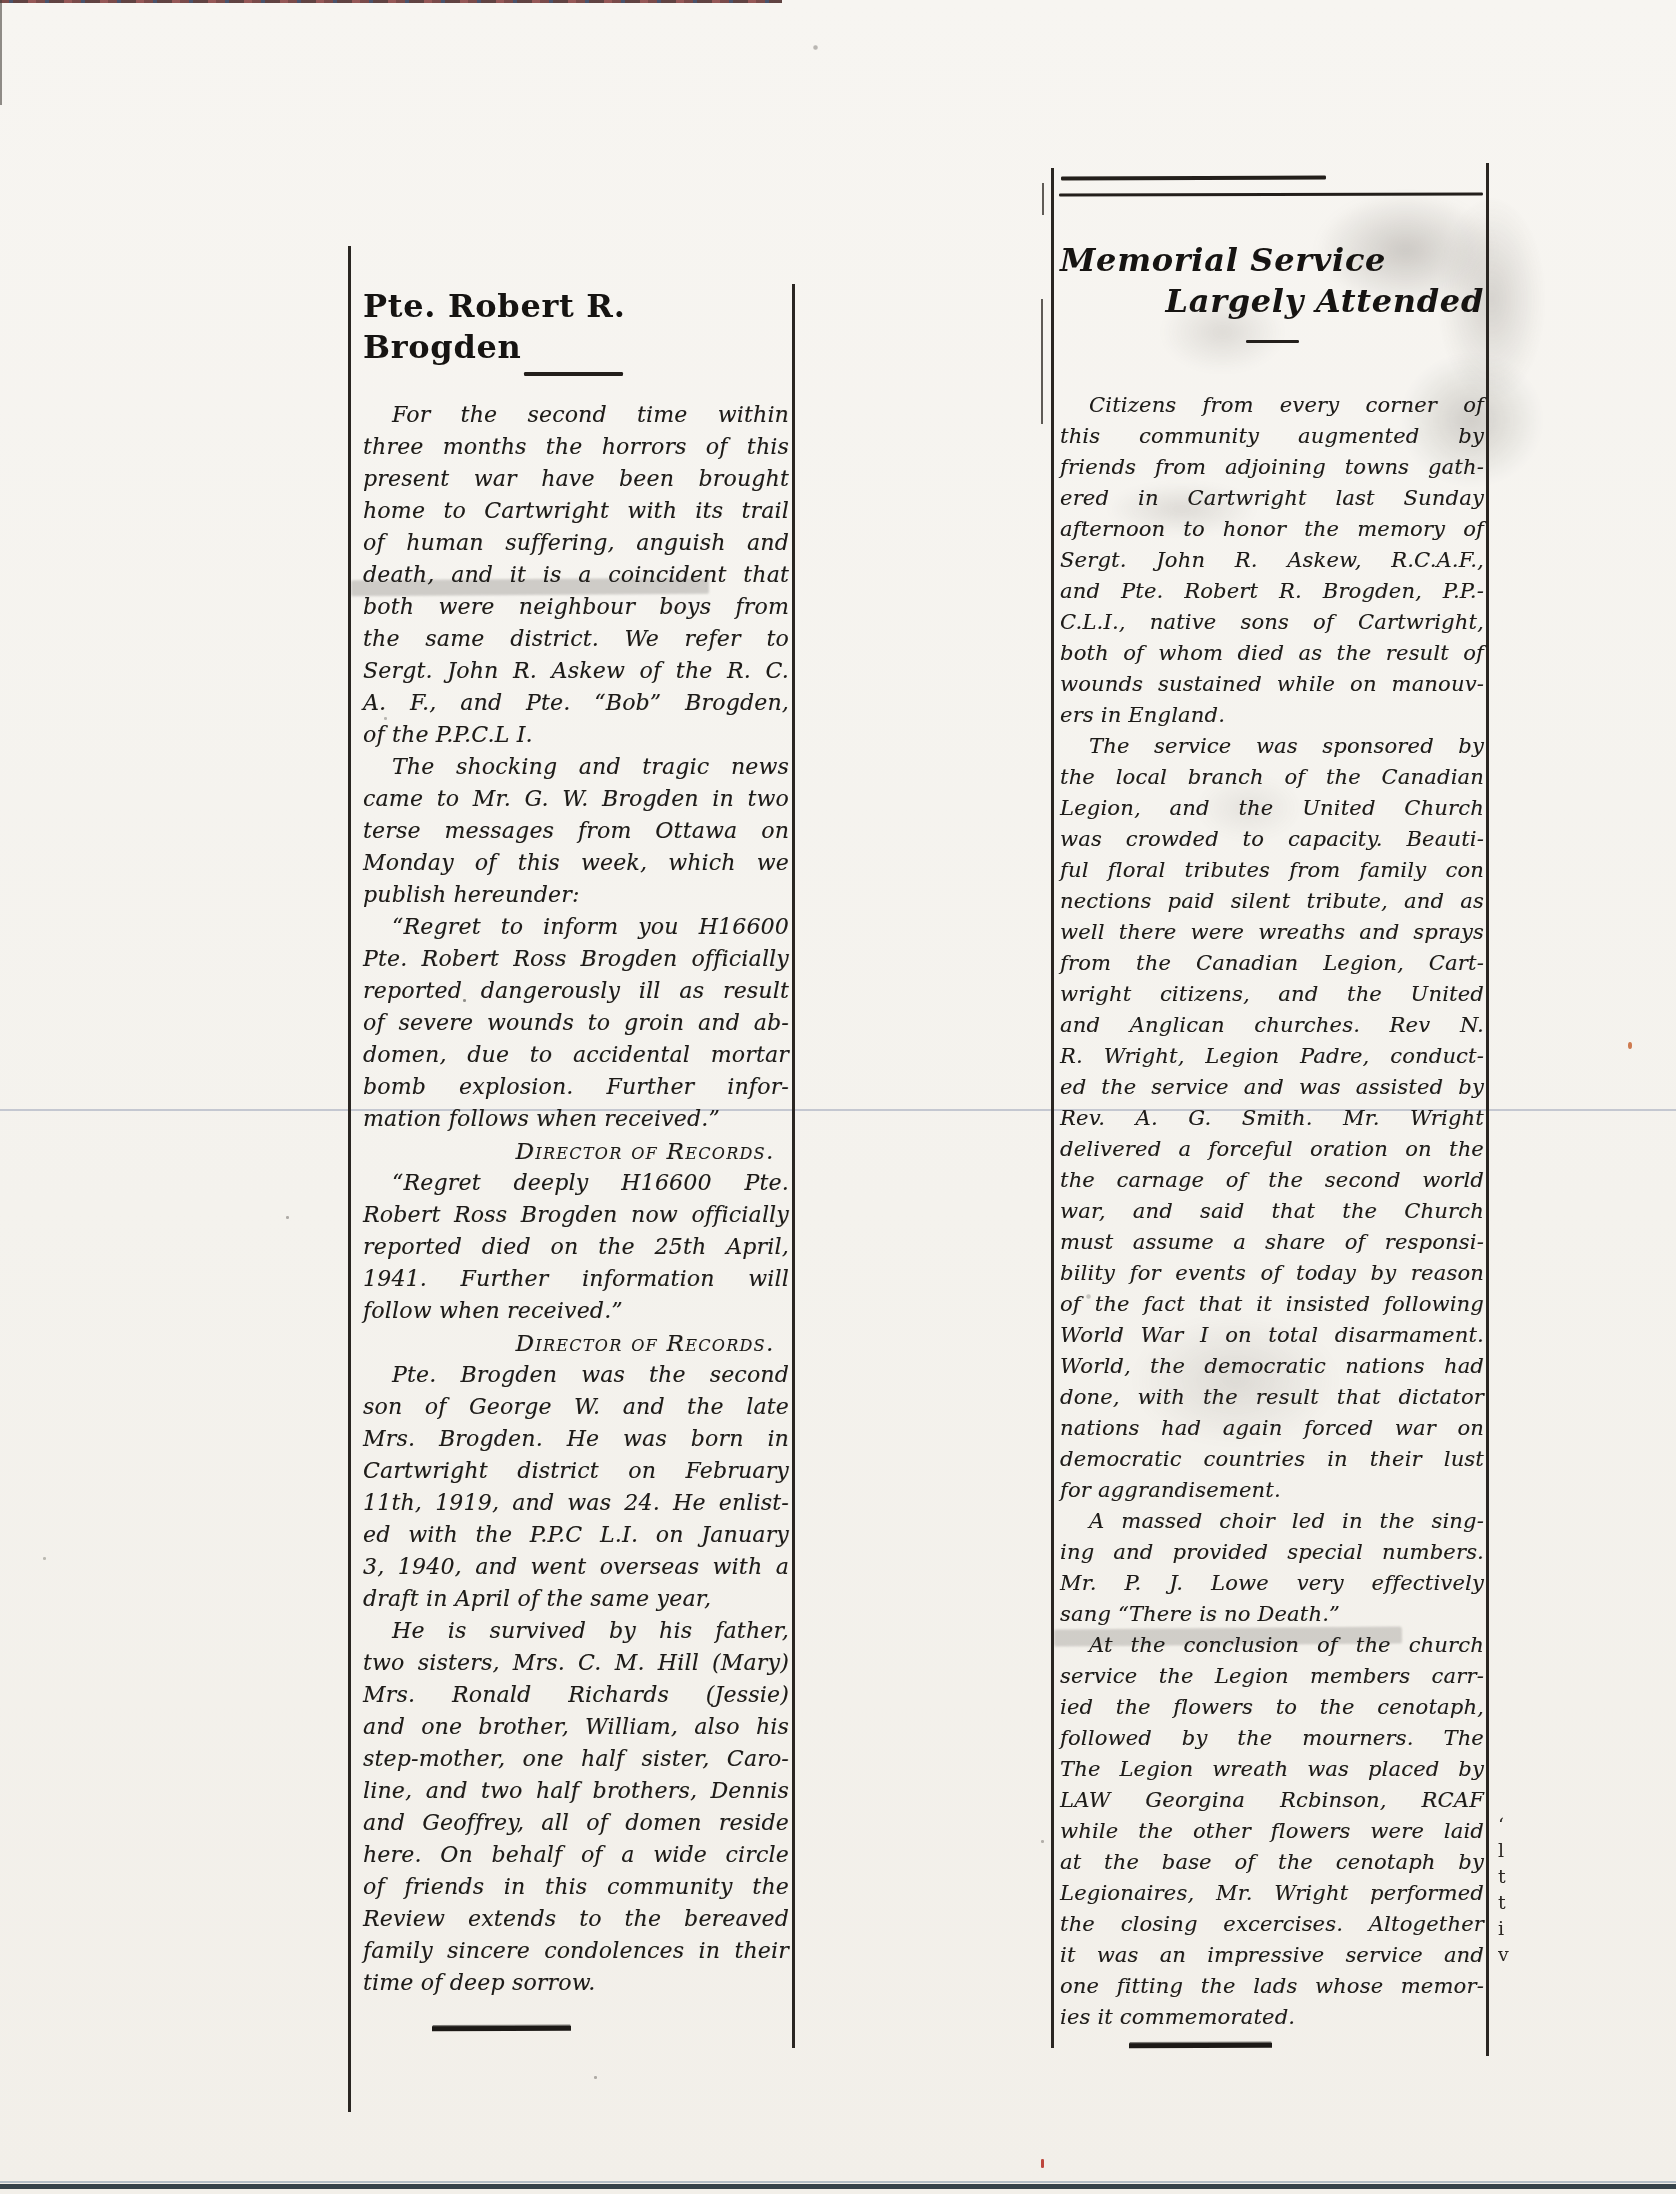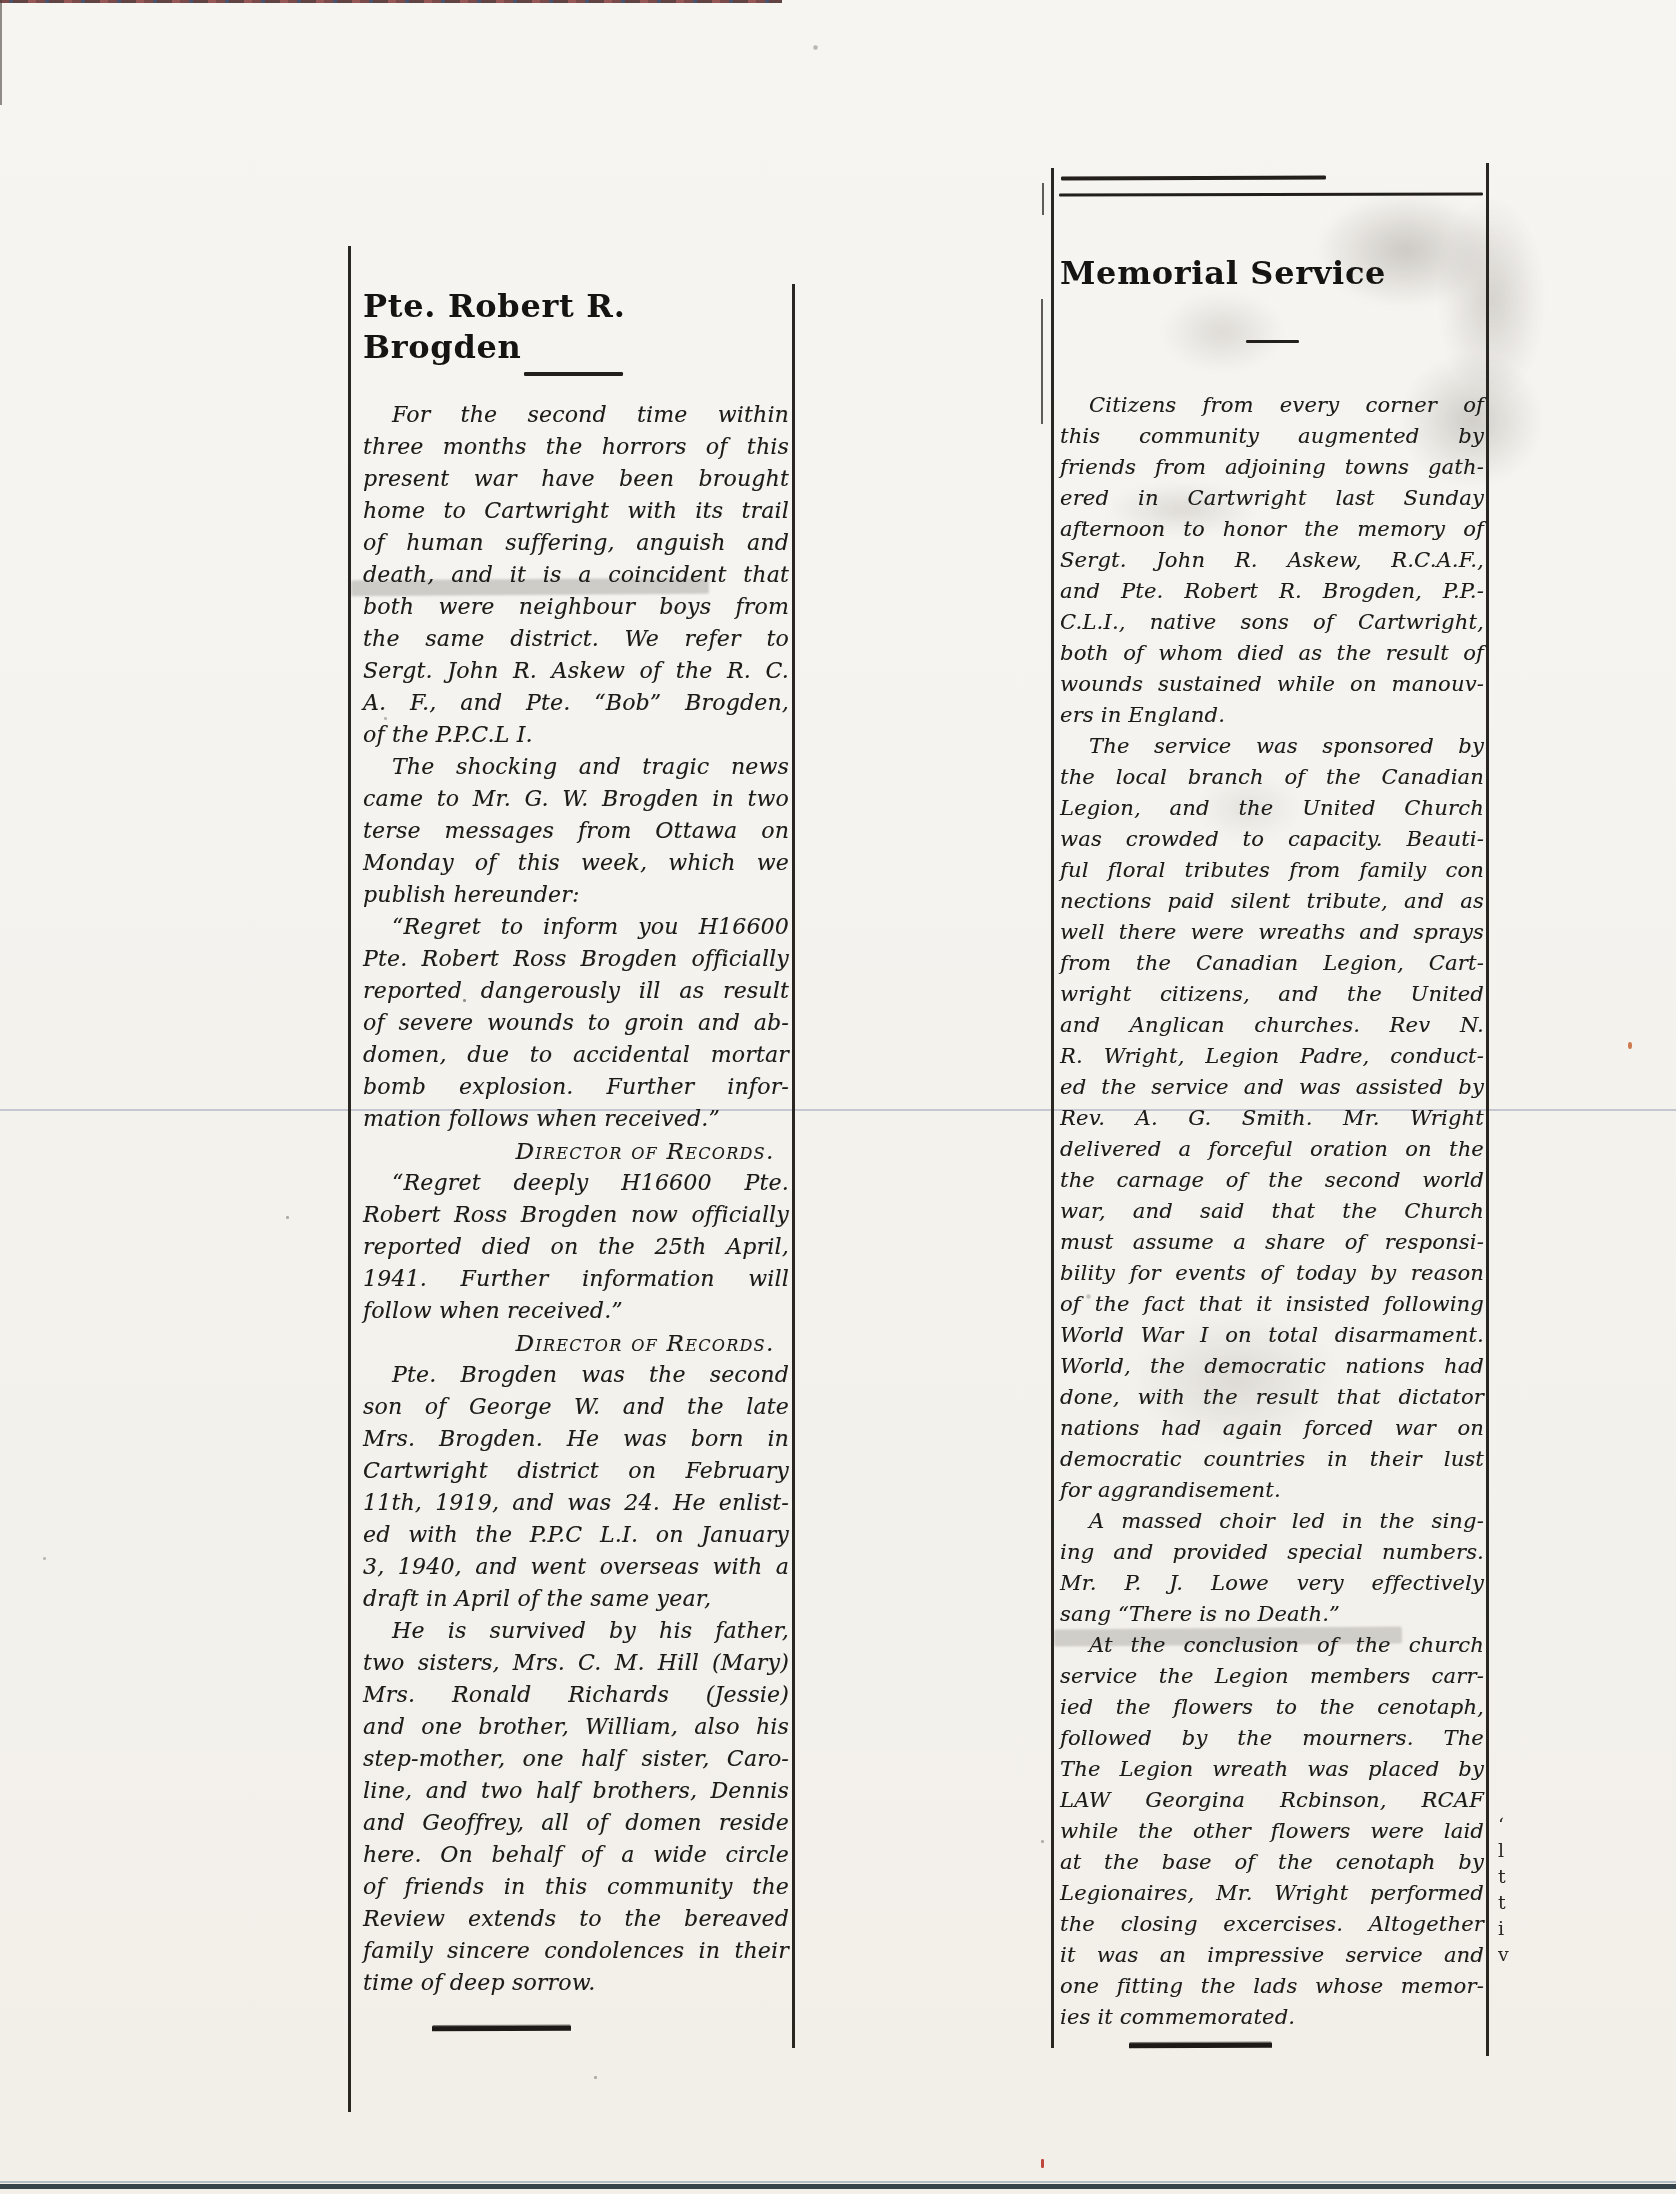--- a/index.html
+++ b/index.html
@@ -136,22 +136,23 @@
   </article>
 
   <div class="vrule" style="left:1051px;top:168px;height:1880px;"></div>
   <div class="vrule" style="left:1486px;top:163px;height:1893px;"></div>
   <div class="stray" style="left:1042px;top:183px;height:32px;"></div>
   <div class="stray" style="left:1041px;top:299px;height:125px;"></div>
   <div class="hrule" style="left:1061px;top:176px;width:265px;height:4px;transform:rotate(-.2deg);"></div>
   <div class="hrule" style="left:1059px;top:193px;width:424px;height:3.3px;transform:rotate(-.15deg);"></div>
 
   <article>
-    <h1 class="headline" style="left:1060px;top:232px;width:424px;">
+    <h1 class="headline" style="left:1060px;top:219px;width:424px;font-style:italic;">
       <span class="hl">Memorial Service</span>
+      <span class="hl align-right">Largely Attended</span>
     </h1>
     <div class="hrule" style="left:1246px;top:340px;width:53px;height:3.3px;"></div>
     <div class="body right-col" style="left:1060px;top:390px;width:424px;">
         <div class="tl first">Citizens from every corner of</div>
         <div class="tl">this community augmented by</div>
         <div class="tl">friends from adjoining towns gath-</div>
         <div class="tl">ered in Cartwright last Sunday</div>
         <div class="tl">afternoon to honor the memory of</div>
         <div class="tl">Sergt. John R. Askew, R.C.A.F.,</div>
         <div class="tl">and Pte. Robert R. Brogden, P.P.-</div>

